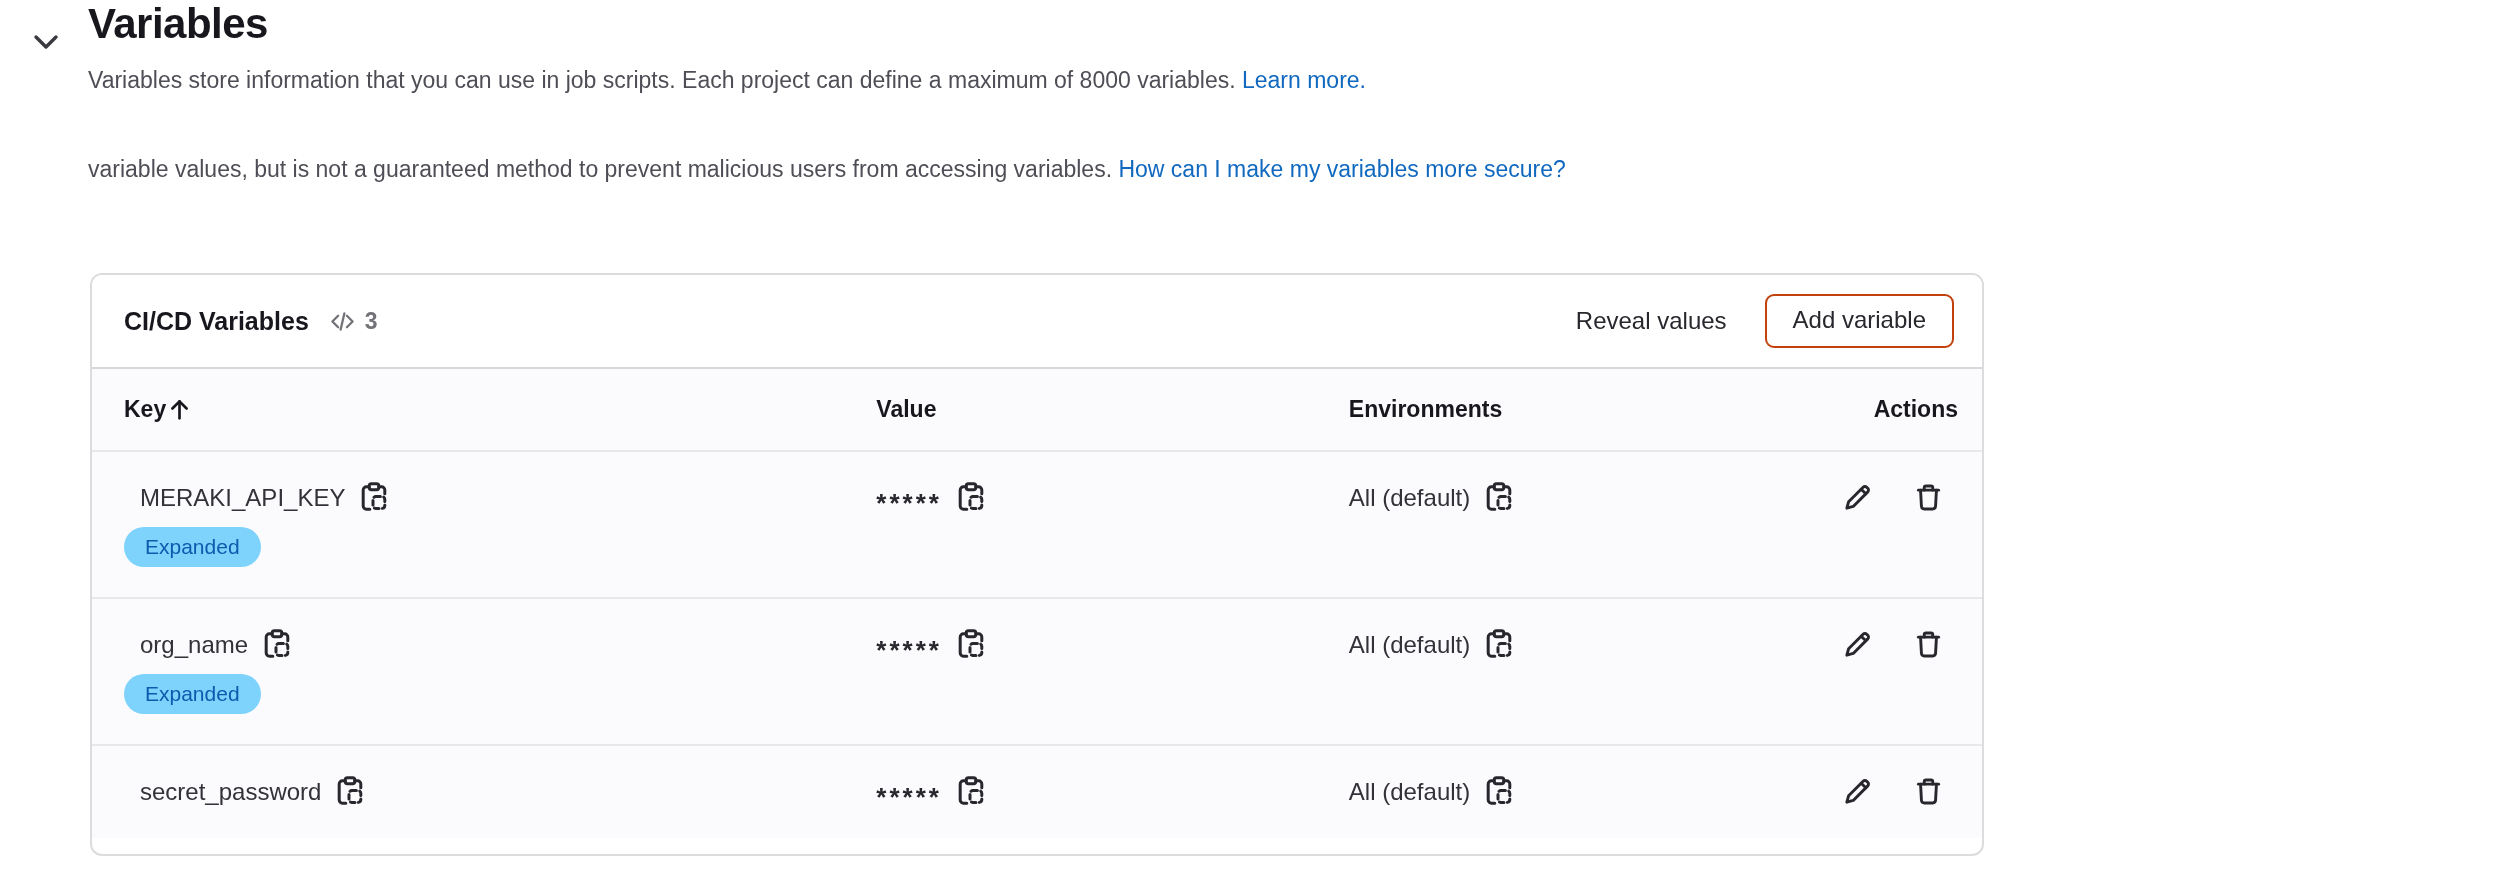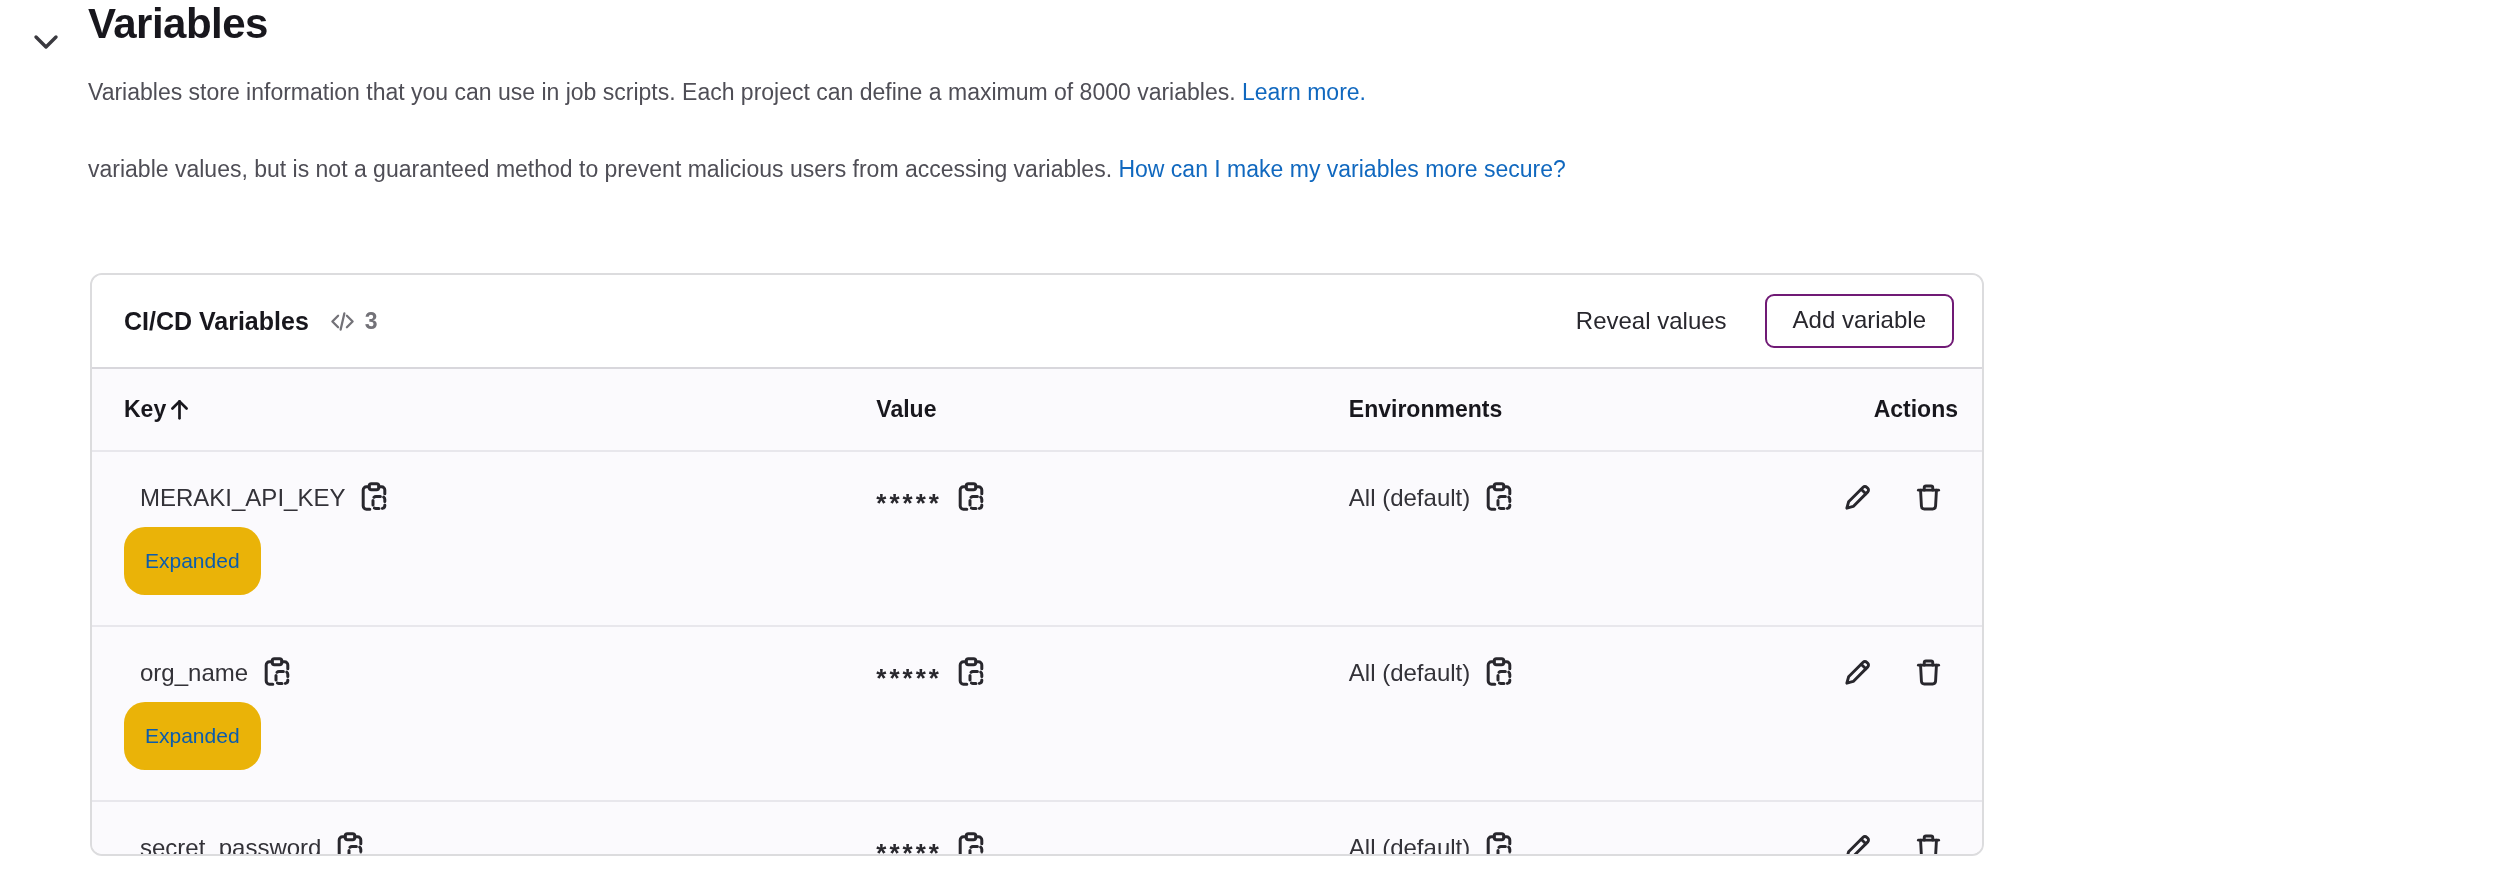--- a/index.html
+++ b/index.html
@@ -23,21 +23,21 @@
     color: #3a393f; cursor: pointer;
   }
   .page-title {
     position: absolute; left: 88px; top: -8px;
     margin: 0;
     font-size: 42px; font-weight: 700; letter-spacing: -0.5px;
     color: #18171d;
     line-height: 64px;
   }
   .intro {
-    position: absolute; left: 88px; top: 72px;
+    position: absolute; left: 88px; top: 60px;
     font-size: 23px; line-height: 40px; color: #4f4e56;
   }
   .warning {
     position: absolute; left: 88px; top: 148px;
     font-size: 23px; line-height: 42px; color: #4f4e56;
     width: 2330px;
   }
   .warning .line { display: block; }
   .warning .line2 { display: inline; }
 
@@ -62,21 +62,21 @@
     margin-left: 20px;
     color: #737278; font-size: 23px; font-weight: 600;
   }
   .header-actions { margin-left: auto; display: flex; align-items: center; gap: 38px; }
   .btn-plain {
     background: none; border: none; padding: 0;
     font-family: inherit; font-size: 24px; color: #28272d; cursor: pointer;
   }
   .btn-default {
     background: #ffffff;
-    border: 2px solid #701a75; border-radius: 9px;
+    border: 2px solid #c2410c; border-radius: 9px;
     padding: 10px 26px 12px 26px;
     font-family: inherit; font-size: 24px; color: #28272d; cursor: pointer;
   }
 
   
   table.vars {
     width: 100%;
     border-collapse: collapse;
     table-layout: fixed;
     background: #fbfafd;
@@ -97,23 +97,23 @@
   tbody td {
     border-top: 2px solid #e8e7ec;
     padding: 30px 0 30px 0;
     font-size: 24px; color: #333238;
   }
   .cell-line { display: flex; align-items: center; gap: 15px; }
   .key-line { padding-left: 48px; }
   .badge {
     display: inline-block;
     margin: 13px 0 0 32px;
-    background: #eab308; color: #0b5cad;
+    background: #7dd3fc; color: #0b5cad;
     font-size: 21px; line-height: 40px;
-    padding: 14px 21px;
+    padding: 0 21px;
     border-radius: 21px;
   }
   .masked-value {
     font-weight: 700; font-size: 26px; letter-spacing: 3px;
     color: #28272d;
     transform: translateY(5px);
   }
   .icon-btn {
     background: none; border: none; padding: 0;
     display: inline-flex; align-items: center; justify-content: center;

